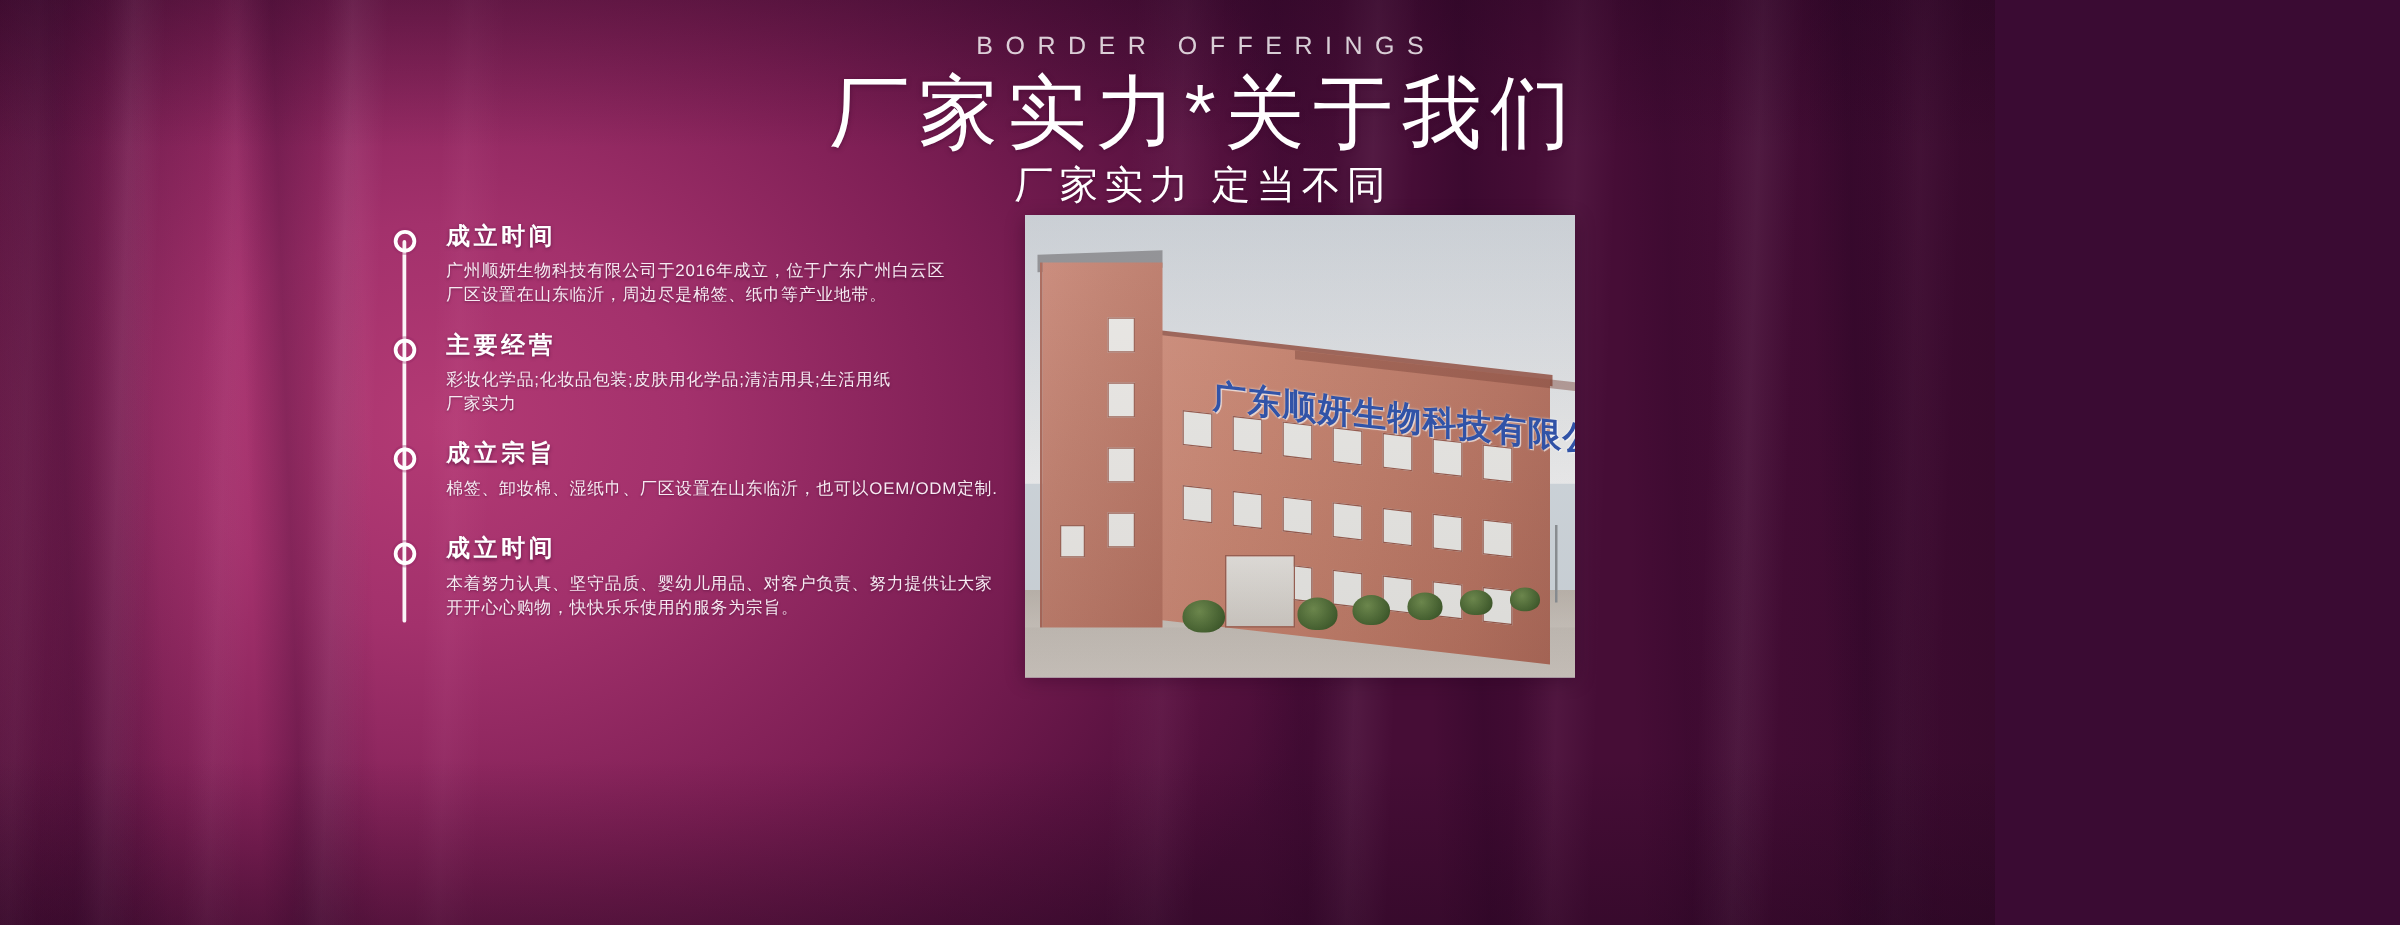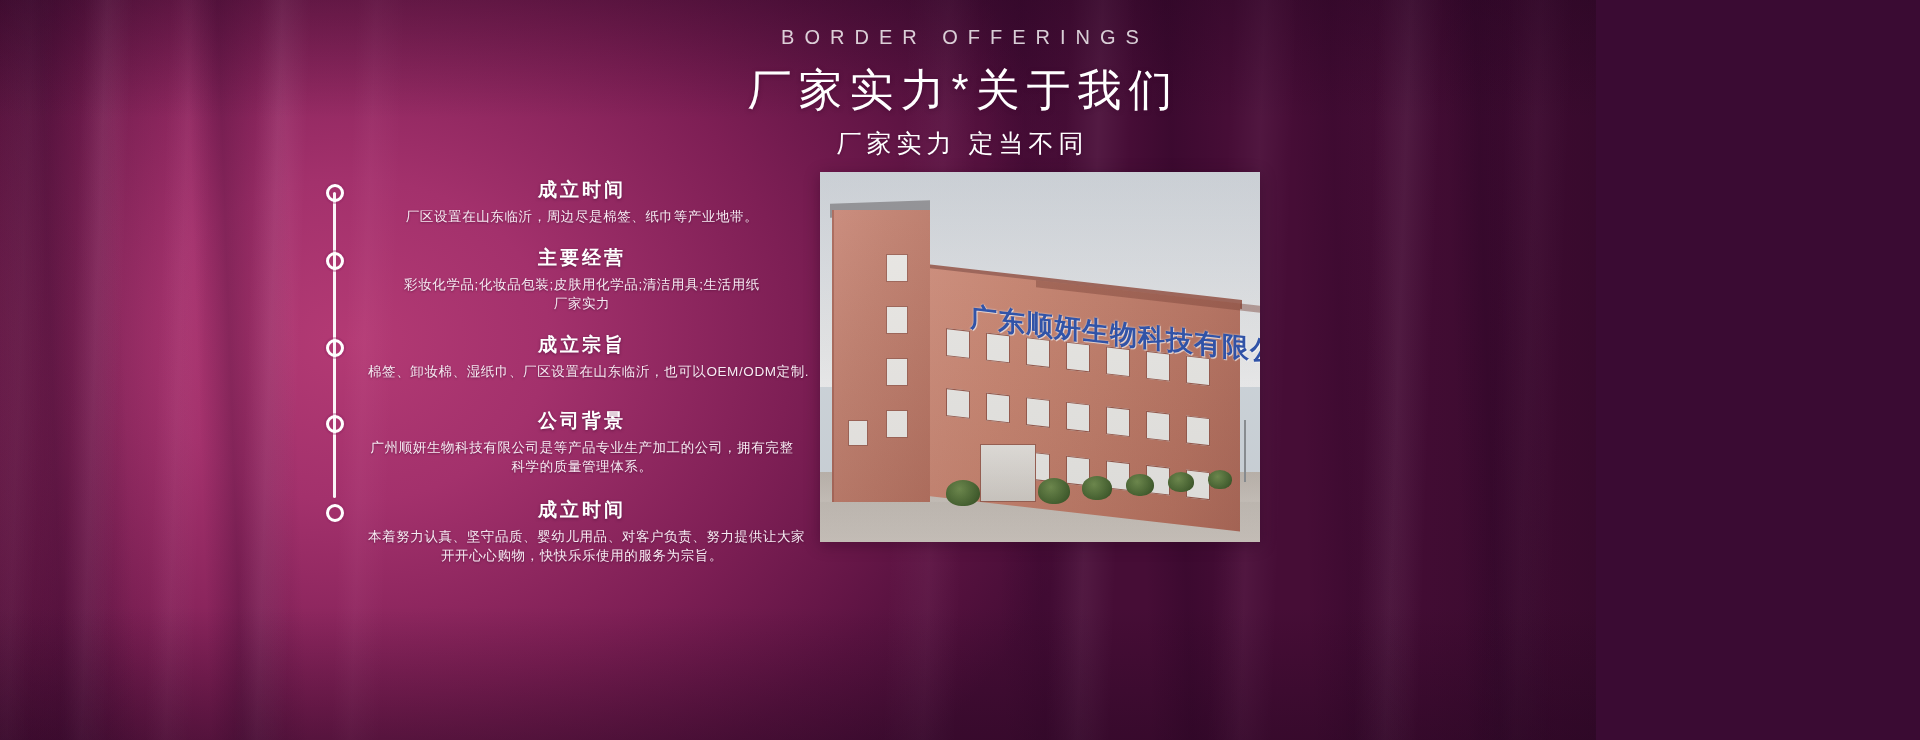--- a/index.html
+++ b/index.html
@@ -86,40 +86,40 @@
   .header{position:absolute;left:0;top:0;width:1920px;text-align:center;}
   .eyebrow{
     margin-top:26px;
     font-size:20px;letter-spacing:10px;
     color:rgba(255,255,255,0.80);
     font-weight:400;
     text-indent:10px;
   }
   .h-title{
     margin-top:6px;
-    font-size:44px;
+    font-size:64px;
     line-height:70px;
     color:#ffffff;
     letter-spacing:7px;
     font-weight:400;
     text-indent:7px;
     text-shadow:0 1px 4px rgba(60,5,45,0.55);
   }
   .h-sub{
     margin-top:2px;
-    font-size:25px;
+    font-size:31px;
     letter-spacing:5px;
     color:#ffffff;
     font-weight:400;
     text-indent:5px;
     text-shadow:0 1px 3px rgba(60,5,45,0.5);
   }
 
   
-  .timeline{position:absolute;left:326px;top:178px;width:470px;text-align:center;}
+  .timeline{position:absolute;left:315px;top:178px;width:470px;}
   .tl-line{
     position:absolute;left:7px;top:14px;width:3px;height:306px;
     background:#ffffff;opacity:.95;border-radius:2px;
   }
   .tl-item{position:relative;padding-left:42px;margin-bottom:12px;}
   .tl-dot{
     position:absolute;left:0;top:6px;width:12px;height:12px;
     border:3px solid #ffffff;border-radius:50%;
     background:transparent;
     box-shadow:0 0 0 2px rgba(150,40,100,0.35);
@@ -242,20 +242,21 @@
     <div class="h-sub">厂家实力 定当不同</div>
   </div>
 
   <div class="timeline">
     <div class="tl-line"></div>
 
     <div class="tl-item item-1">
       <span class="tl-dot"></span>
       <div class="tl-head">成立时间</div>
       <div class="tl-body">
+        <div>广州顺妍生物科技有限公司于2016年成立，位于广东广州白云区</div>
         <div>厂区设置在山东临沂，周边尽是棉签、纸巾等产业地带。</div>
       </div>
     </div>
 
     <div class="tl-item item-2">
       <span class="tl-dot"></span>
       <div class="tl-head">主要经营</div>
       <div class="tl-body">
         <div>彩妆化学品;化妆品包装;皮肤用化学品;清洁用具;生活用纸</div>
         <div>厂家实力</div>
@@ -263,28 +264,20 @@
     </div>
 
     <div class="tl-item item-3">
       <span class="tl-dot"></span>
       <div class="tl-head">成立宗旨</div>
       <div class="tl-body">
         <div>棉签、卸妆棉、湿纸巾、厂区设置在山东临沂，也可以OEM/ODM定制.</div>
       </div>
     </div>
 
-    <div class="tl-item item-4">
-      <span class="tl-dot"></span>
-      <div class="tl-head">公司背景</div>
-      <div class="tl-body">
-        <div>广州顺妍生物科技有限公司是等产品专业生产加工的公司，拥有完整</div>
-        <div>科学的质量管理体系。</div>
-      </div>
-    </div>
 
     <div class="tl-item item-5">
       <span class="tl-dot"></span>
       <div class="tl-head">成立时间</div>
       <div class="tl-body">
         <div>本着努力认真、坚守品质、婴幼儿用品、对客户负责、努力提供让大家</div>
         <div>开开心心购物，快快乐乐使用的服务为宗旨。</div>
       </div>
     </div>
   </div>

